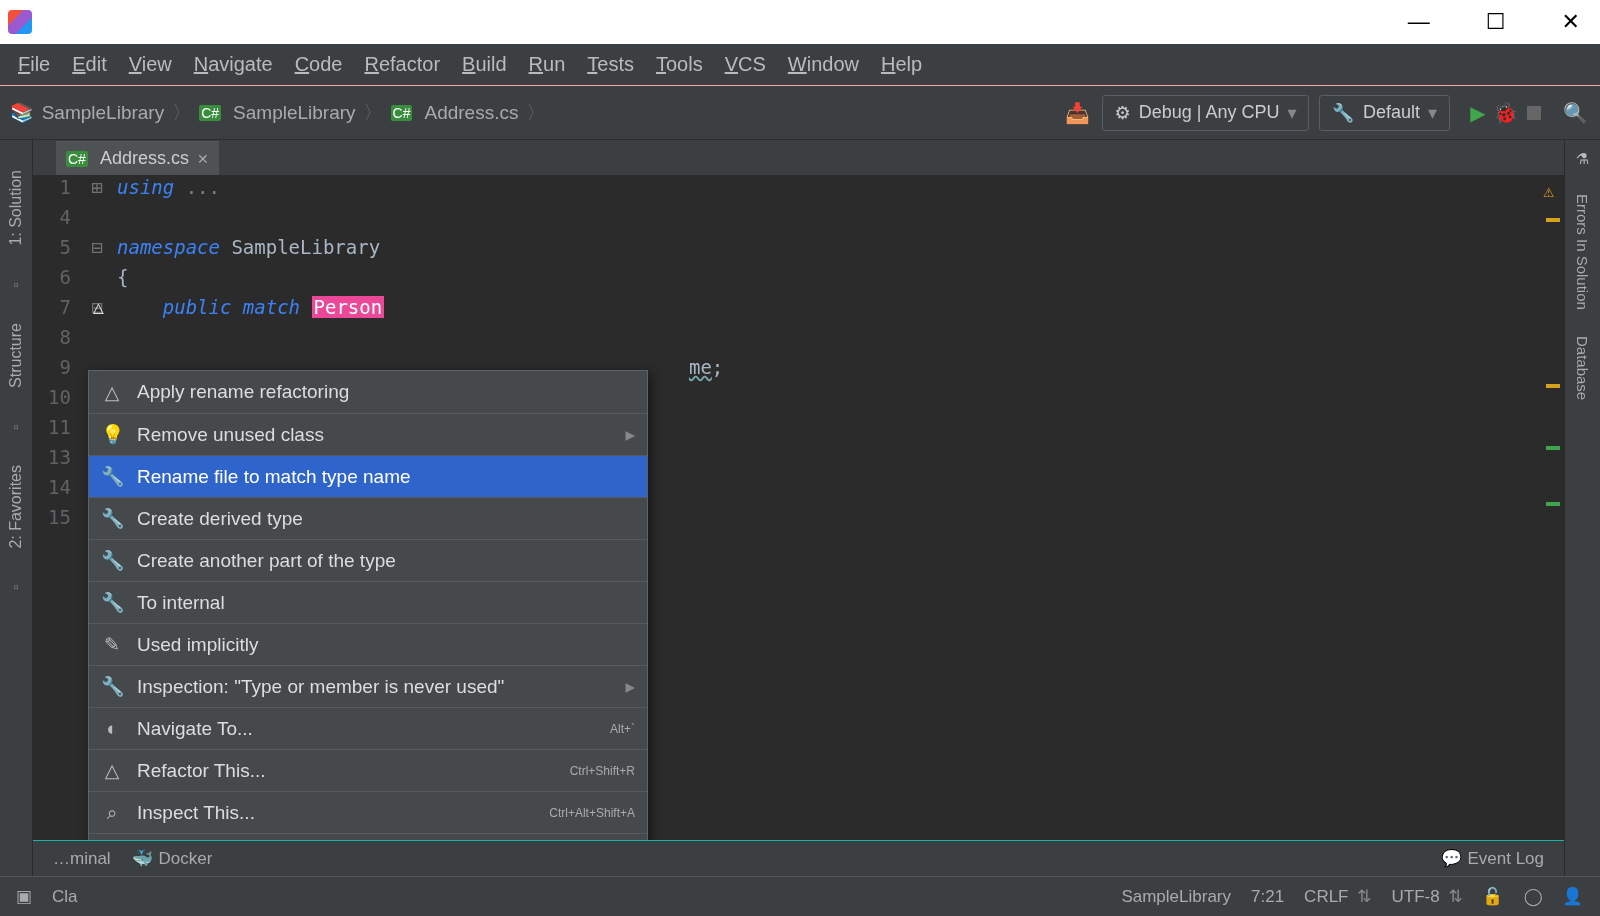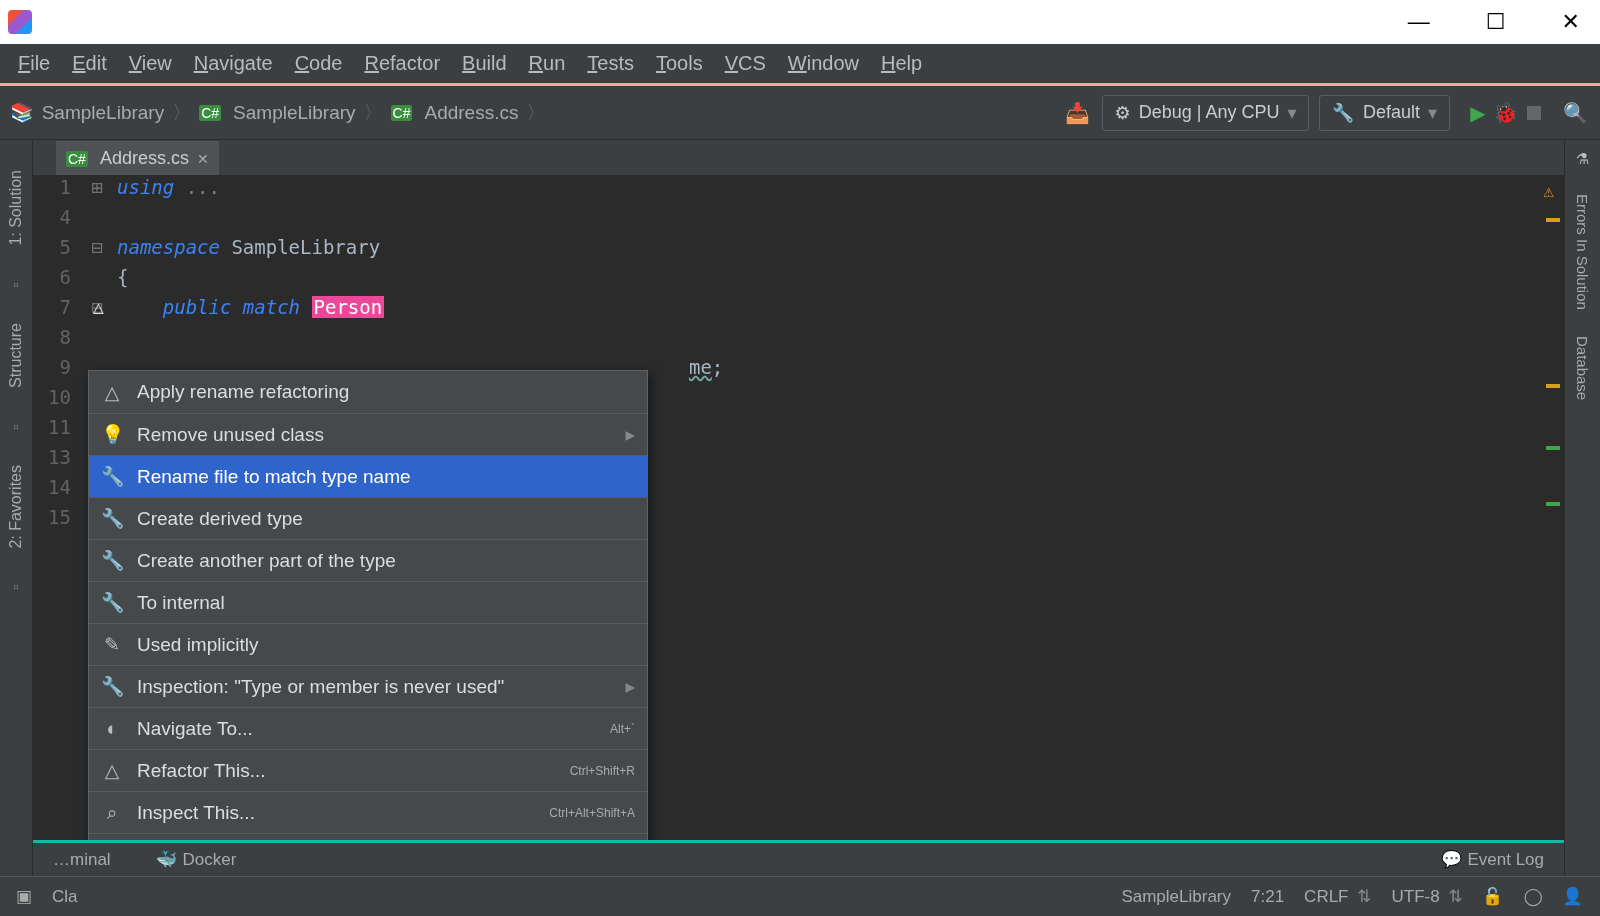--- a/index.html
+++ b/index.html
@@ -4,21 +4,21 @@
 <style>
   * { margin:0; padding:0; box-sizing:border-box; }
   body { font-family:"Segoe UI",Tahoma,sans-serif; font-size:15px; background:#3c3f41; color:#bbb; width:1600px; height:916px; overflow:hidden; position:relative;}
   
   .titlebar { background:#fff; height:44px; display:flex; align-items:center; padding:0 8px; color:#000; font-size:19px; }
   .titlebar .logo { width:24px; height:24px; margin-right:10px; border-radius:4px; background:linear-gradient(135deg,#f05138 0 33%,#9b59d0 33% 66%,#2196f3 66%);}
   .titlebar .spacer{flex:1;}
   .winctl{display:flex; gap:56px; font-size:22px; margin-right:12px; color:#000;}
   .winctl span{cursor:default;}
   
-  .menubar{background:#3c3f41;height:42px;display:flex;align-items:center;gap:22px;padding:0 18px;border-bottom:3px solid #fca5a5;}
+  .menubar{background:#3c3f41;height:42px;display:flex;align-items:center;gap:22px;padding:0 18px;border-bottom:1px solid #fca5a5;}
   .menubar span{color:#bbb;font-size:20px;}
   .menubar .u{text-decoration:underline;}
   
   .toolbar{background:#3c3f41;height:54px;display:flex;align-items:center;padding:0 10px;border-bottom:1px solid #2b2b2b;}
   .breadcrumbs{display:flex;align-items:center;gap:8px;color:#aaa;font-size:19px;}
   .breadcrumbs .chev{color:#666;}
   .toolbar .spacer{flex:1;}
   .tb-box{height:36px;border:1px solid #5a5d63;border-radius:3px;display:flex;align-items:center;padding:0 12px;gap:8px;color:#ccc;font-size:18px;}
   .tb-icon{width:28px;height:28px;color:#bbb;display:flex;align-items:center;justify-content:center;font-size:20px;}
   .run-tri{color:#3fa64b;}
@@ -52,21 +52,21 @@
   
   .ctxmenu{position:absolute;left:88px;top:370px;width:560px;background:#46494b;border:1px solid #5f6365;box-shadow:3px 3px 10px rgba(0,0,0,0.5);font-size:19px;}
   .ctxmenu .row{height:42px;display:flex;align-items:center;padding:0 12px;gap:14px;color:#ddd;border-top:1px solid #585b5d;}
   .ctxmenu .row:first-child{border-top:none;}
   .ctxmenu .row.sel{background:#2f65ca;color:#fff;}
   .ctxmenu .row .ic{width:22px;text-align:center;color:#bbb;}
   .ctxmenu .row .sc{margin-left:auto;color:#aaa;font-size:12px;}
   .ctxmenu .row .sub{margin-left:auto;color:#888;}
   .ctxmenu .hint{height:30px;padding:4px 12px;color:#999;font-size:16px;border-top:1px solid #585b5d;}
   
-  .bottombar{position:absolute;left:33px;right:36px;bottom:40px;height:36px;background:#3c3f41;border-top:3px solid #14b8a6;display:flex;align-items:center;gap:46px;padding:0 20px;color:#aaa;font-size:17px;}
+  .bottombar{position:absolute;left:33px;right:36px;bottom:40px;height:36px;background:#3c3f41;border-top:1px solid #14b8a6;display:flex;align-items:center;gap:22px;padding:0 20px;color:#aaa;font-size:17px;}
   .bottombar .spacer{flex:1;}
   
   .statusbar{position:absolute;left:0;right:0;bottom:0;height:40px;background:#3c3f41;border-top:1px solid #555;display:flex;align-items:center;gap:20px;padding:0 16px;color:#aaa;font-size:17px;}
   .statusbar .spacer{flex:1;}
   .statusbar .sb-seg{display:flex;align-items:center;gap:4px;}
   .dim{color:#888;}
   .csfile-ico{font-size:14px;display:inline-block;background:#388e3c;color:#fff;padding:0 2px;border-radius:2px;margin-right:4px;}
 </style>
 </head>
 <body>

